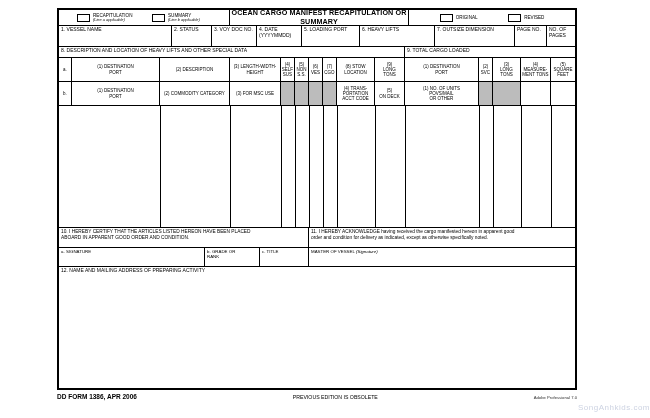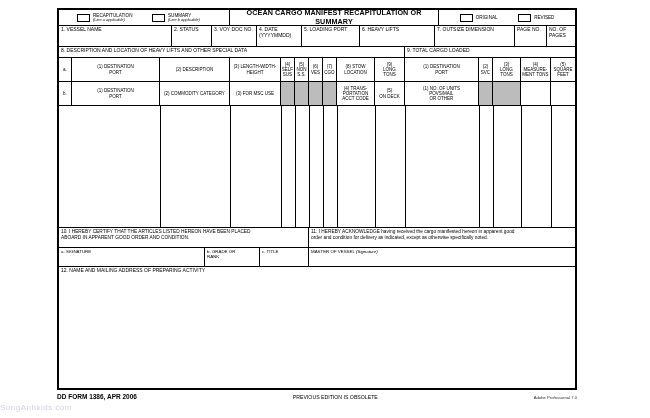--- a/index.html
+++ b/index.html
@@ -21,41 +21,41 @@
   .ctr .lbl { padding:0; }
   .tiny { font-size:4.4px; }
   .shaded { background:#bcbcbc; }
   
   .topband { height:16px; align-items:stretch; }
   .ckgroup { display:flex; align-items:center; gap:3px; }
   .ckbox { width:13px; height:8px; border:1px solid #000; background:#fff; flex:none; }
   .cklbls { display:flex; flex-direction:column; line-height:1.1; }
   .cklbl { font-size:4.6px; }
   .cknote { font-size:3.9px; font-style:italic; }
-  .titlebox { width:210px; border-left:1px solid #000; border-right:1px solid #000;
+  .titlebox { width:180px; border-left:1px solid #000; border-right:1px solid #000;
     display:flex; align-items:center; justify-content:center; }
   .titlebox .lbl { font-size:7.2px; font-weight:bold; padding:0; text-align:center; letter-spacing:0.1px; }
   
   .fieldsrow { height:21px; }
   .secrow { height:11px; }
   .hdr { height:24px; }
   .bodyrow { flex:1; }
   .certrow { height:20px; }
   .sigrow { height:19px; }
   .addrrow { height:18px; border-bottom:none; flex:1; }
   .secrow .lbl { font-size:5px; font-weight:normal; }
   .hdr .lbl { font-size:4.5px; line-height:1.12; }
   .statement { font-size:4.8px; line-height:1.25; white-space:pre-line; padding:1px 2px 0 2px; display:block; }
   .masternote { font-style:italic; }
   
   #footer { position:absolute; left:57px; top:393px; width:520px; display:flex; font-size:5px; }
   #ddnum { font-weight:bold; font-size:6.5px; flex:none; }
   #prev { flex:1; text-align:center; font-size:5.2px; padding-top:1px; }
   #adobe { flex:none; font-size:4.2px; color:#333; padding-top:2px; }
-  #watermark { position:absolute; left:0; top:403px; width:650px; text-align:left;
+  #watermark { position:absolute; left:0; top:403px; width:650px; text-align:right;
     font-size:8px; color:#cdd3e2; letter-spacing:0.5px; }
 </style>
 </head>
 <body>
 
 <div id="page">
   <div id="form">
 
     <div class="row topband">
       <div class="cell" style="width:93px; border-right:none; display:flex; align-items:center; padding-left:18px;">

